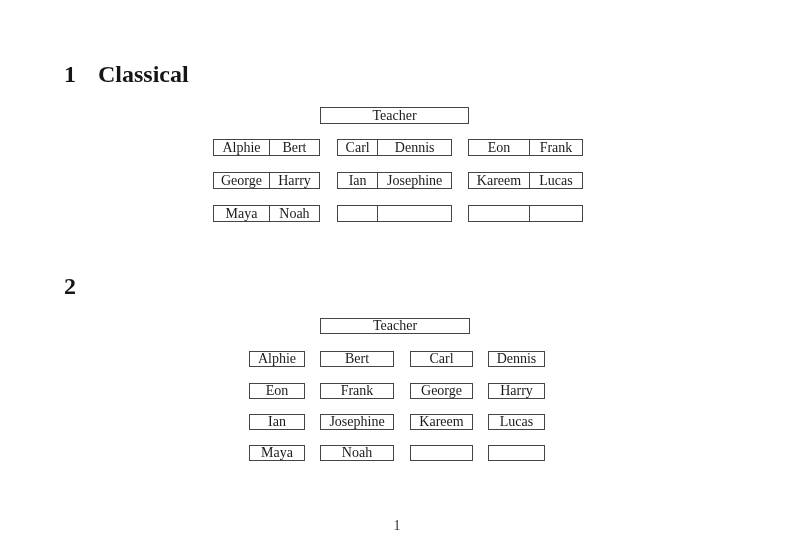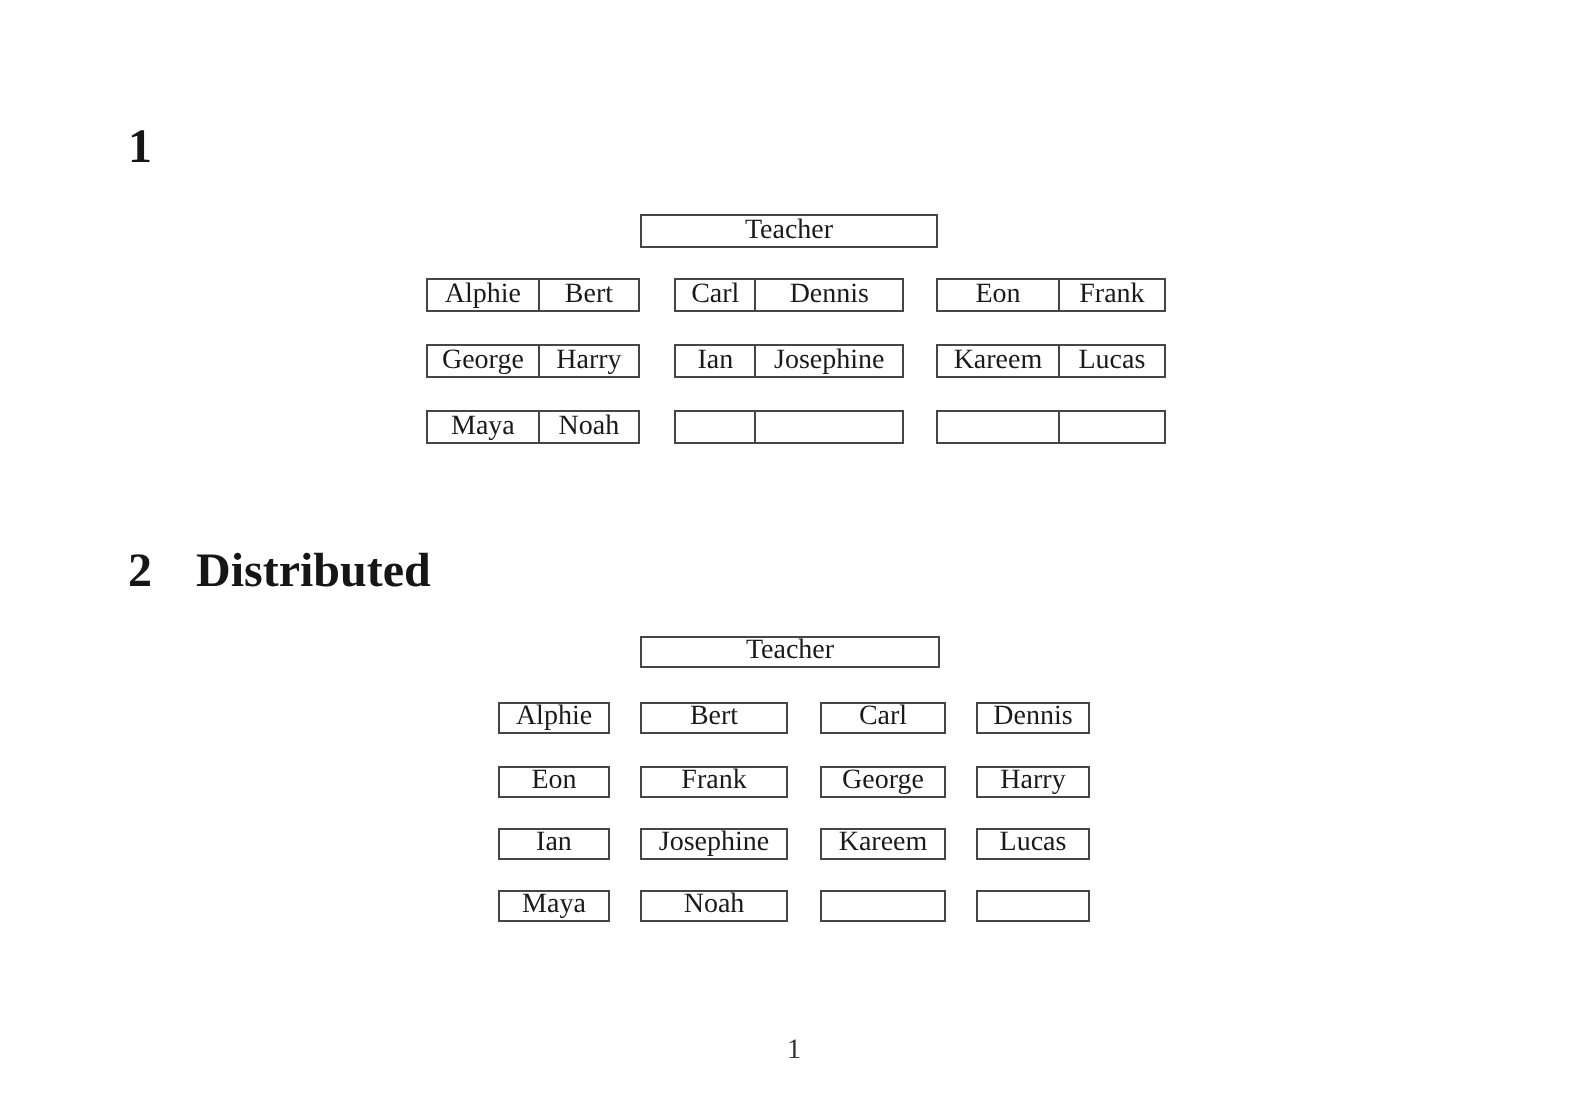--- a/index.html
+++ b/index.html
@@ -58,20 +58,21 @@
     color: #333333;
   }
 </style>
 </head>
 <body>
 
 <div class="page">
 
   <div class="heading" style="left:64px; top:62px;">
     <span>1</span>
+    <span>Classical</span>
   </div>
 
   <div class="tbox" style="left:320px; top:107px; width:149px; height:17px;">
     <span>Teacher</span>
   </div>
 
   <div class="tbox pair" style="left:213px; top:139px; width:107px; height:17px;">
     <div class="cell left" style="width:57px;">Alphie</div>
     <div class="cell" style="width:50px;">Bert</div>
   </div>
@@ -105,21 +106,20 @@
     <div class="cell left" style="width:41px;"></div>
     <div class="cell" style="width:74px;"></div>
   </div>
   <div class="tbox pair" style="left:468px; top:205px; width:115px; height:17px;">
     <div class="cell left" style="width:62px;"></div>
     <div class="cell" style="width:53px;"></div>
   </div>
 
   <div class="heading" style="left:64px; top:274px;">
     <span>2</span>
-    <span>Distributed</span>
   </div>
 
   <div class="tbox" style="left:320px; top:318px; width:150px; height:16px;">
     <span>Teacher</span>
   </div>
 
   <div class="tbox" style="left:249px; top:351px; width:56px; height:16px;">Alphie</div>
   <div class="tbox" style="left:320px; top:351px; width:74px; height:16px;">Bert</div>
   <div class="tbox" style="left:410px; top:351px; width:63px; height:16px;">Carl</div>
   <div class="tbox" style="left:488px; top:351px; width:57px; height:16px;">Dennis</div>

